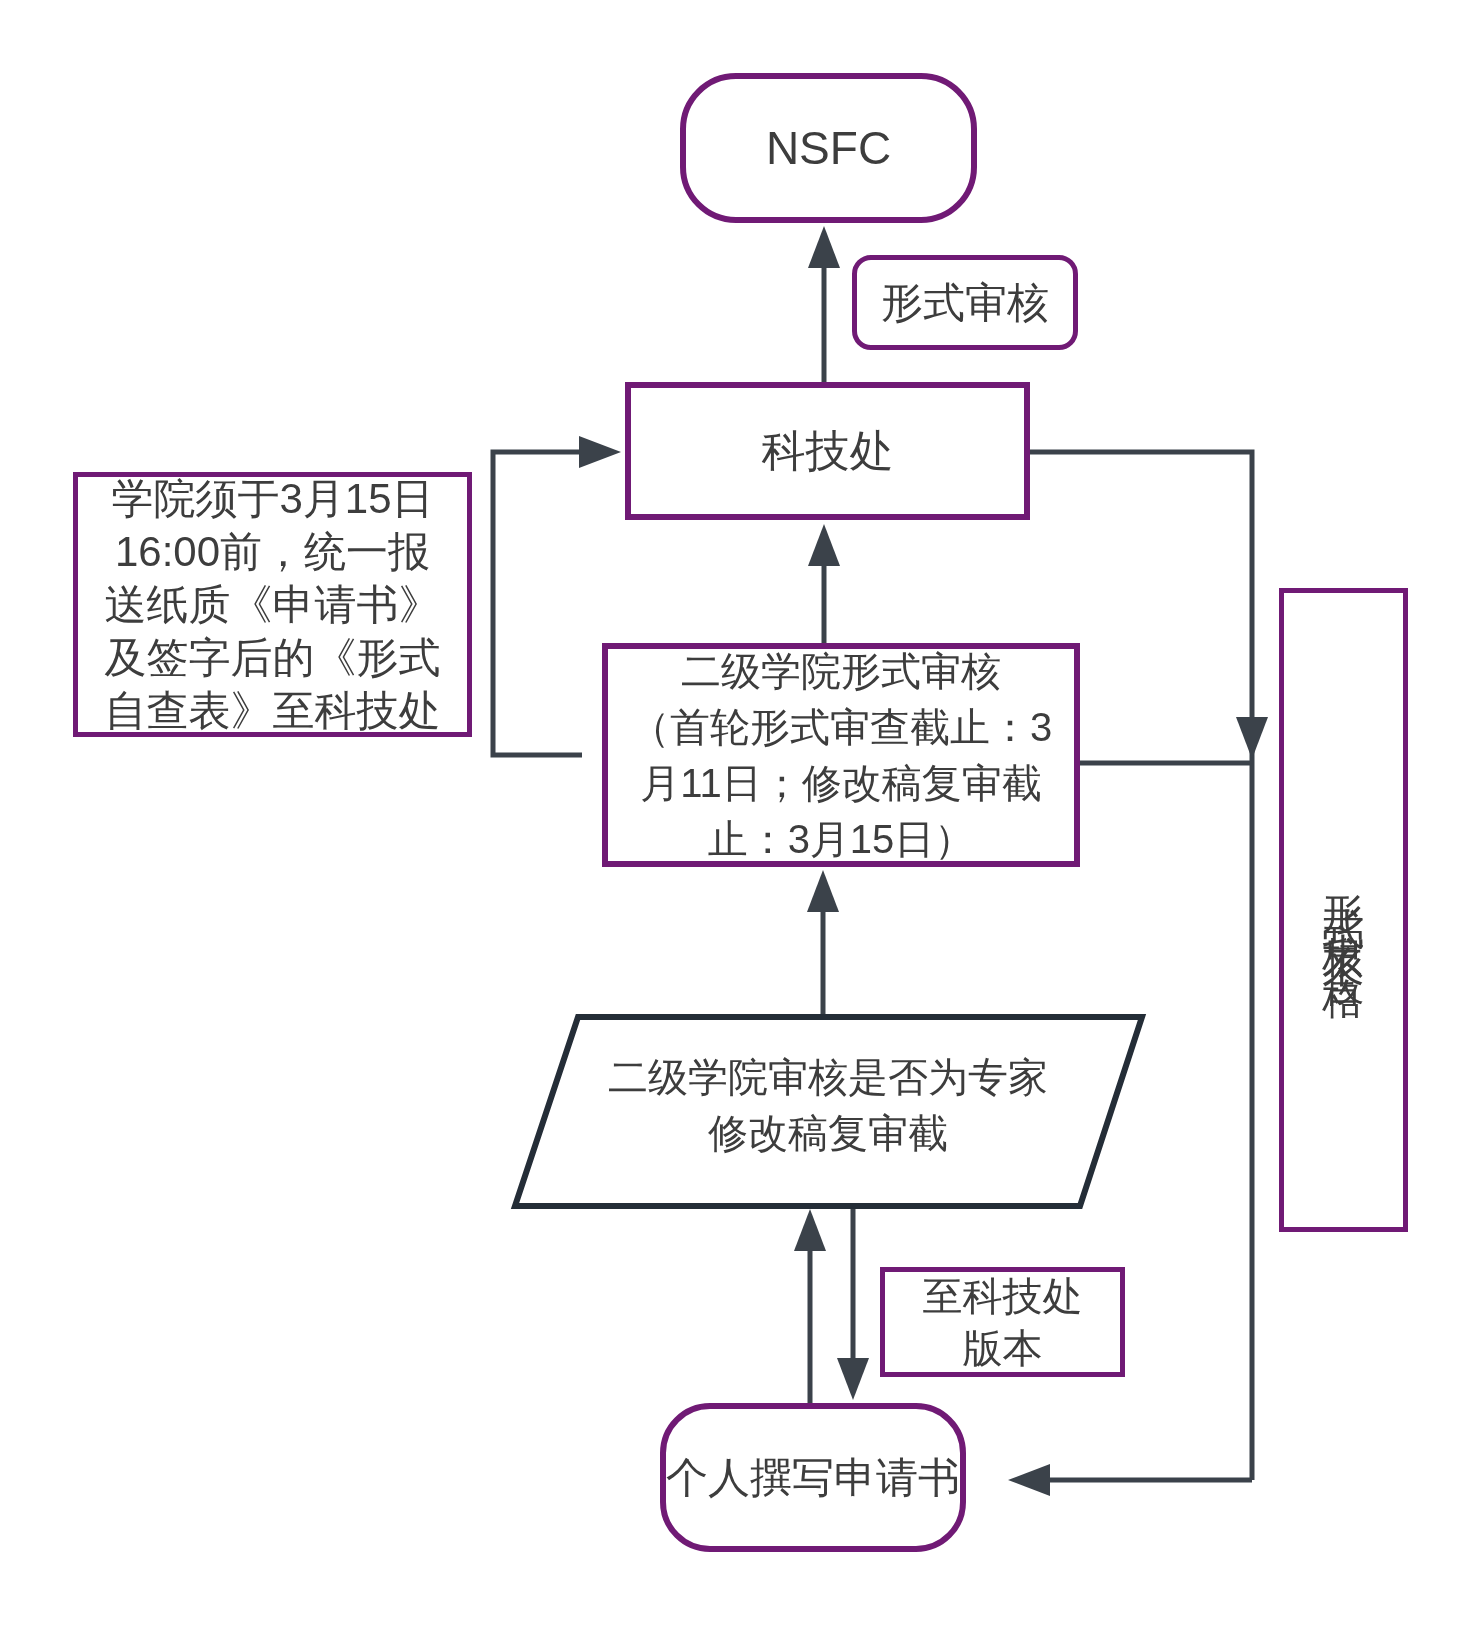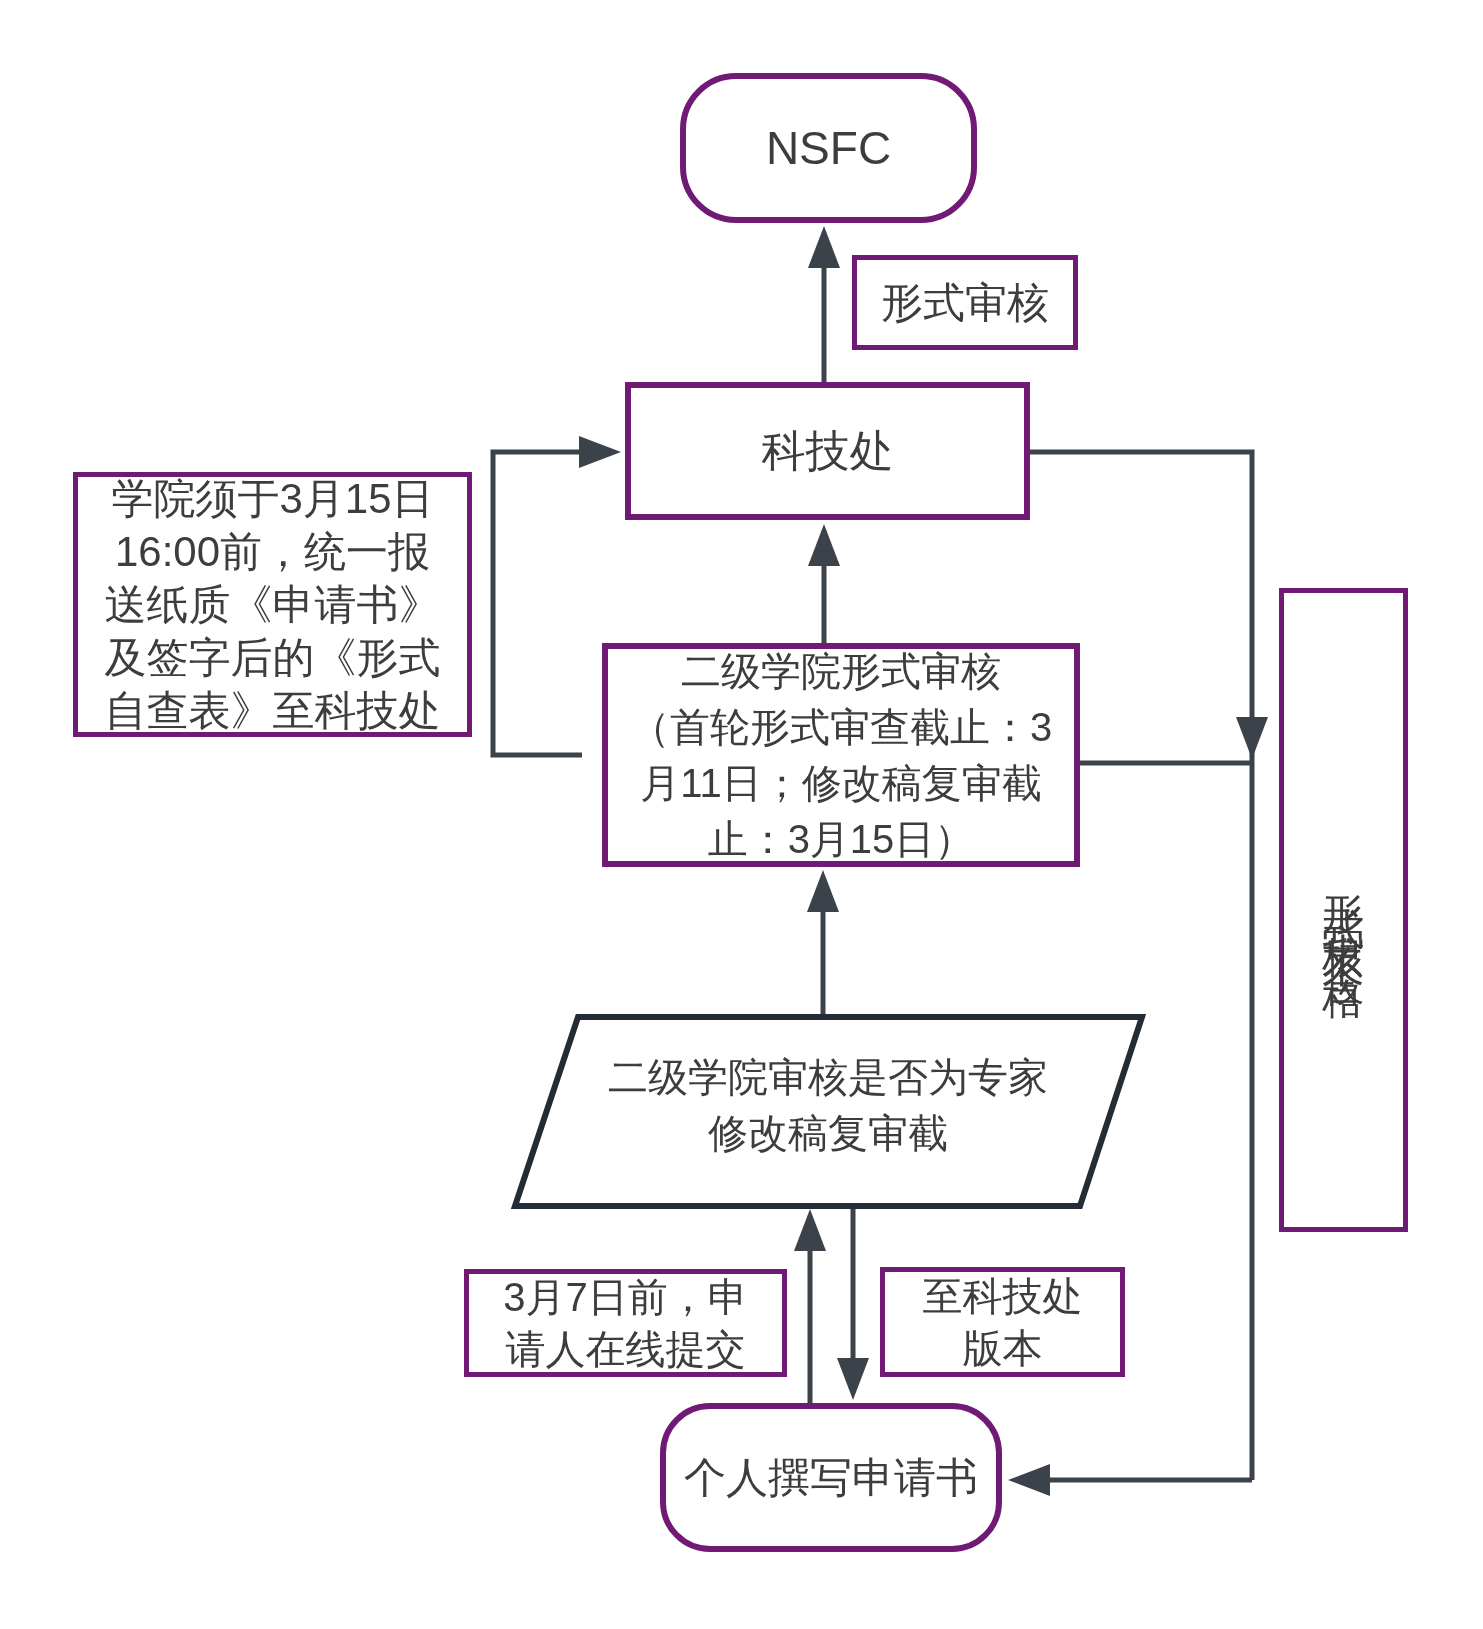--- a/index.html
+++ b/index.html
@@ -19,34 +19,34 @@
     text-align:center;
     background:#ffffff;
     white-space:pre-line;
     line-height:1.32;
   }
   .bordered{border:5px solid #701a75;}
   .thick{border-width:6px;}
   .terminator{border-radius:56px;}
   .no-bg{background:transparent;border:none;}
   .nsfc{left:680px;top:73px;width:297px;height:150px;font-size:46px;}
-  .form-review{left:852px;top:255px;width:226px;height:95px;font-size:42px;}
+  .form-review{left:852px;top:255px;width:226px;height:95px;font-size:42px;border-radius:19px;}
   .office{left:625px;top:382px;width:405px;height:138px;font-size:44px;}
   .college-note{left:73px;top:472px;width:399px;height:265px;font-size:42px;line-height:53px;}
   .college-review{left:582px;top:643px;width:478px;height:224px;font-size:40px;line-height:56px;margin-left:20px;}
   .fail{
     left:1279px;top:588px;width:129px;height:644px;
     font-size:42px;
     writing-mode:vertical-rl;text-orientation:upright;
     letter-spacing:14px;
   }
   .decision-text{left:558px;top:1042px;width:540px;height:126px;font-size:40px;line-height:56px;}
   .submit-note{left:464px;top:1269px;width:323px;height:108px;font-size:40px;line-height:52px;}
   .not-revised{left:880px;top:1267px;width:245px;height:110px;font-size:40px;line-height:52px;}
-  .personal{left:660px;top:1403px;width:342px;height:149px;font-size:42px;border-radius:50px;}
+  .personal{left:660px;top:1403px;width:306px;height:149px;font-size:42px;border-radius:50px;}
   .wire{stroke:#3b424a;stroke-width:5;fill:none;}
   .head{fill:#3b424a;stroke:none;}
   .shape{stroke:#242d37;stroke-width:6;fill:#ffffff;}
 </style>
 </head>
 <body>
 
 <div id="canvas">
 
   <svg id="wires" viewBox="0 0 1483 1629" xmlns="http://www.w3.org/2000/svg">
@@ -95,21 +95,19 @@
   <div class="node bordered thick college-review">二级学院形式审核
 （首轮形式审查截止：3
 月11日；修改稿复审截
 止：3月15日）</div>
 
   <div class="node bordered fail">形式审核不合格</div>
 
   <div class="node no-bg decision-text">二级学院审核是否为专家
 修改稿复审截</div>
 
-  <div class="node bordered submit-note">3月7日前，申
-请人在线提交</div>
 
   <div class="node bordered not-revised">至科技处
 版本</div>
 
   <div class="node bordered thick personal">个人撰写申请书</div>
 
 </div>
 
 </body></html>

